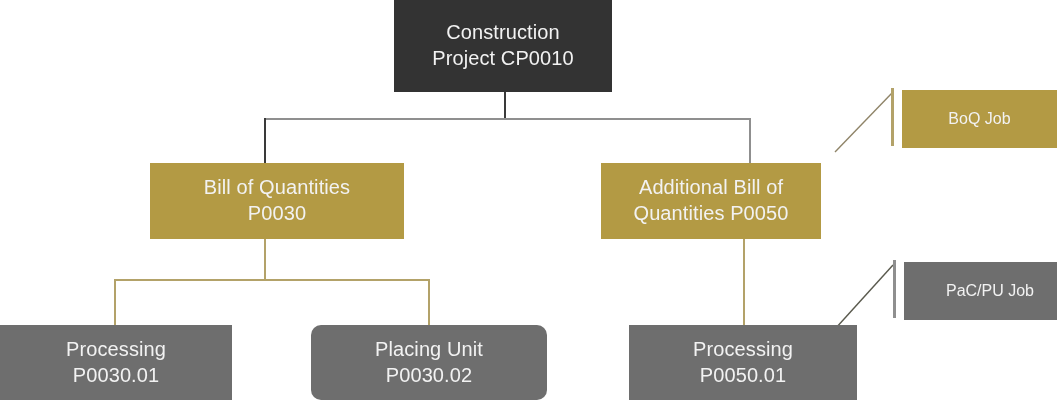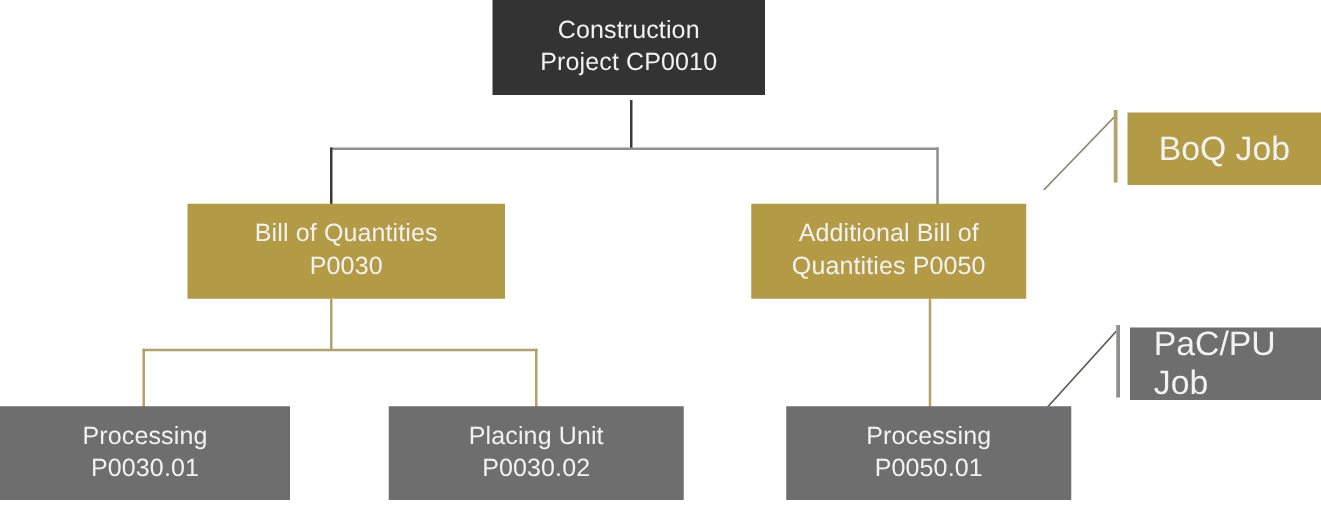--- a/index.html
+++ b/index.html
@@ -37,21 +37,21 @@
   .node-gold { background: #b39a44; }
   .node-gray { background: #6e6e6e; }
 
   .legend-box {
     position: absolute;
     box-sizing: border-box;
     display: flex;
     align-items: center;
     justify-content: center;
     color: #f2f2f2;
-    font-size: 27px;
+    font-size: 16px;
     z-index: 5;
   }
 
   
   .seg {
     position: absolute;
     z-index: 1;
   }
   .seg-dark { background: #3a3a3a; }
   .bar-gold { background: #b3a269; }
@@ -88,41 +88,41 @@
   <svg class="diag gold" width="70" height="65" style="left:835px; top:90px;">
     <line x1="0" y1="62" x2="57" y2="3"></line>
   </svg>
   <div class="seg" style="left:891px; top:88px; width:3px; height:58px; background:#b3a269;"></div>
 
   <svg class="diag" width="70" height="70" style="left:835px; top:262px;">
     <line x1="0" y1="67" x2="58" y2="3"></line>
   </svg>
   <div class="seg" style="left:893px; top:260px; width:3px; height:58px; background:#8f8f8f;"></div>
 
-  <div class="node node-root" style="left:394px; top:0px; width:218px; height:76px;">
+  <div class="node node-root" style="left:394px; top:0px; width:218px; height:92px;">
     <span>Construction
 Project CP0010</span>
   </div>
 
   <div class="node node-gold" style="left:150px; top:163px; width:254px; height:76px;">
     <span>Bill of Quantities
 P0030</span>
   </div>
 
   <div class="node node-gold" style="left:601px; top:163px; width:220px; height:76px;">
     <span>Additional Bill of
 Quantities P0050</span>
   </div>
 
   <div class="node node-gray" style="left:0px; top:325px; width:232px; height:75px;">
     <span>Processing
 P0030.01</span>
   </div>
 
-  <div class="node node-gray" style="left:311px; top:325px; width:236px; height:75px;">
+  <div class="node node-gray" style="left:311px; top:325px; width:236px; height:75px;border-radius:10px;">
     <span>Placing Unit
 P0030.02</span>
   </div>
 
   <div class="node node-gray" style="left:629px; top:325px; width:228px; height:75px;">
     <span>Processing
 P0050.01</span>
   </div>
 
   <div class="legend-box node-gold" style="left:902px; top:90px; width:155px; height:58px;">

